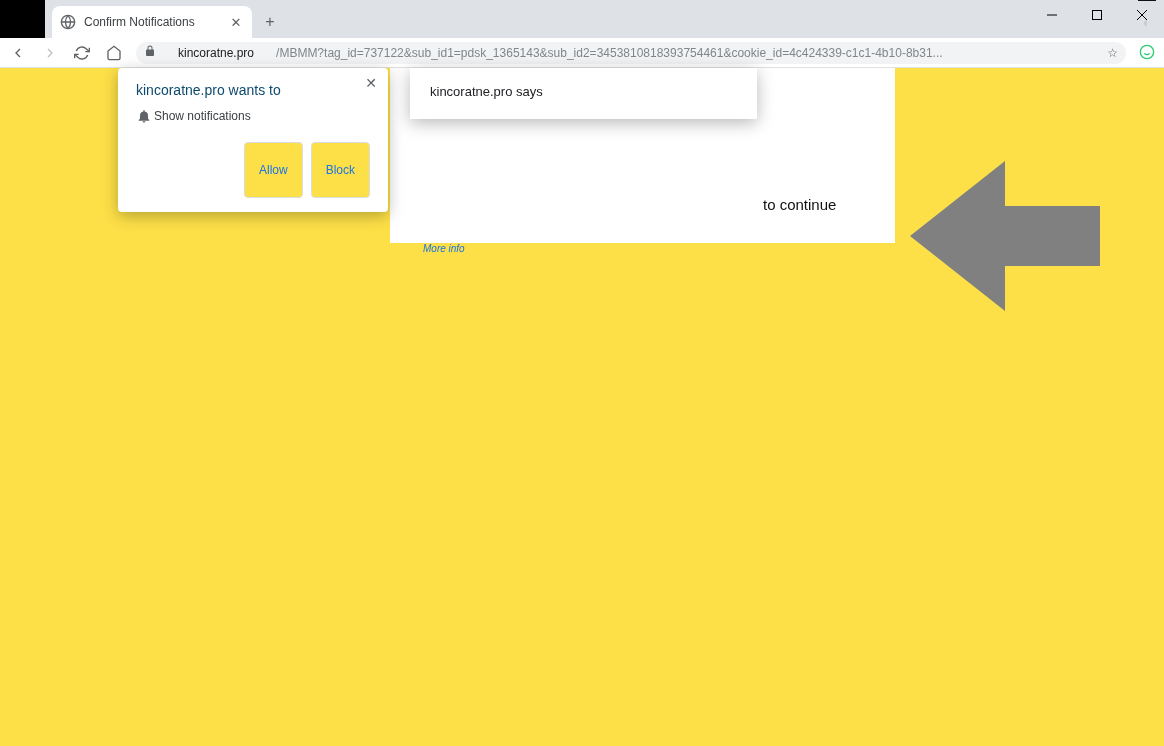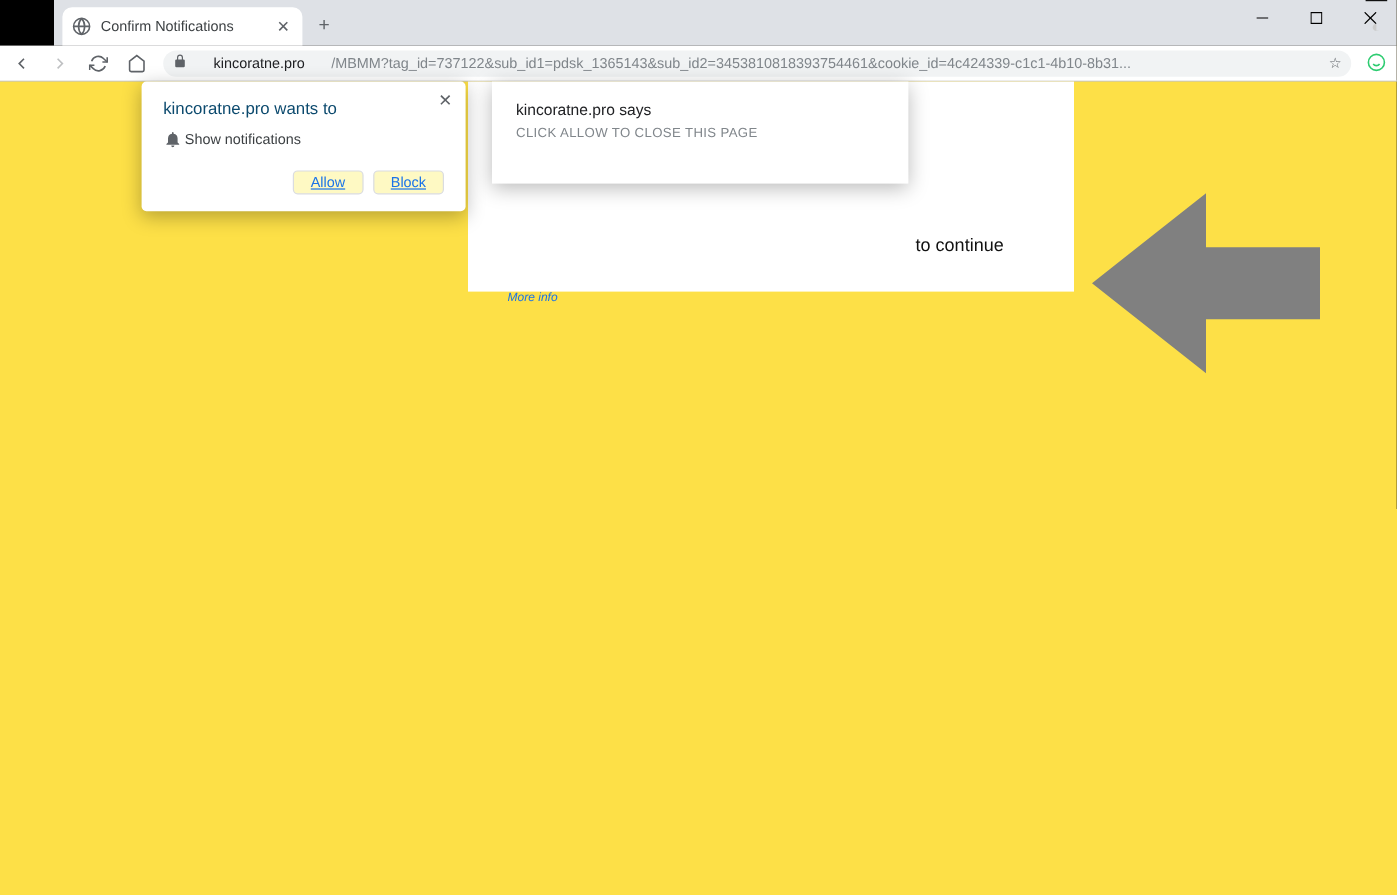--- a/index.html
+++ b/index.html
@@ -38,21 +38,21 @@
 .arrow { position:absolute; left:910px; top:83px; }
 
 
 .perm { position:absolute; left:118px; top:68px; width:270px; background:#fff; border-radius:4px; box-shadow:0 4px 16px rgba(0,0,0,.28); padding:14px 18px 14px 18px; z-index:5; }
 .perm-close { position:absolute; right:8px; top:6px; width:18px; height:18px; display:flex; align-items:center; justify-content:center; color:#5f6368; cursor:pointer; font-size:14px; }
 .perm-title { font-size:14px; color:#0c4a6e; margin-bottom:10px; }
 .perm-row { display:flex; align-items:center; gap:2px; margin-bottom:18px; }
 .perm-row .bell { width:16px; height:16px; }
 .perm-row .label { font-size:12px; color:#3c4043; }
 .perm-btns { display:flex; gap:8px; justify-content:flex-end; }
-.perm-btn { border:1px solid #dadce0; background:#fef9c3; color:#1a73e8; font-size:12px; padding:2px 14px; border-radius:4px; cursor:pointer;text-decoration:underline; }
+.perm-btn { border:1px solid #dadce0; background:#fde047; color:#1a73e8; font-size:12px; padding:20px 14px; border-radius:4px; cursor:pointer; }
 
 
 .alert { position:absolute; left:410px; top:68px; width:347px; background:#ffffff; box-shadow:0 4px 16px rgba(0,0,0,.28); padding:16px 20px 14px 20px; z-index:4; }
 .alert-title { font-size:13px; color:#202124; margin-bottom:6px; }
 .alert-msg { font-size:11px; color:#80868b; letter-spacing:.3px; margin-bottom:22px; }
 .alert-btns { display:flex; justify-content:flex-end; }
 .alert-ok { background:#5b9bd5; background:linear-gradient(#6aa3db,#4a8fd0); color:#fff; border:none; font-size:12px; padding:7px 22px; border-radius:4px; cursor:pointer; }
 </style>
 </head>
 <body>
@@ -174,14 +174,13 @@
     <span class="label">Show notifications</span>
   </div>
   <div class="perm-btns">
     <button class="perm-btn">Allow</button>
     <button class="perm-btn">Block</button>
   </div>
 </div>
 
 <div class="alert">
   <div class="alert-title">kincoratne.pro says</div>
-  <div class="alert-msg">CLICK ALLOW TO CLOSE THIS PAGE</div>
 </div>
 
 </body></html>

